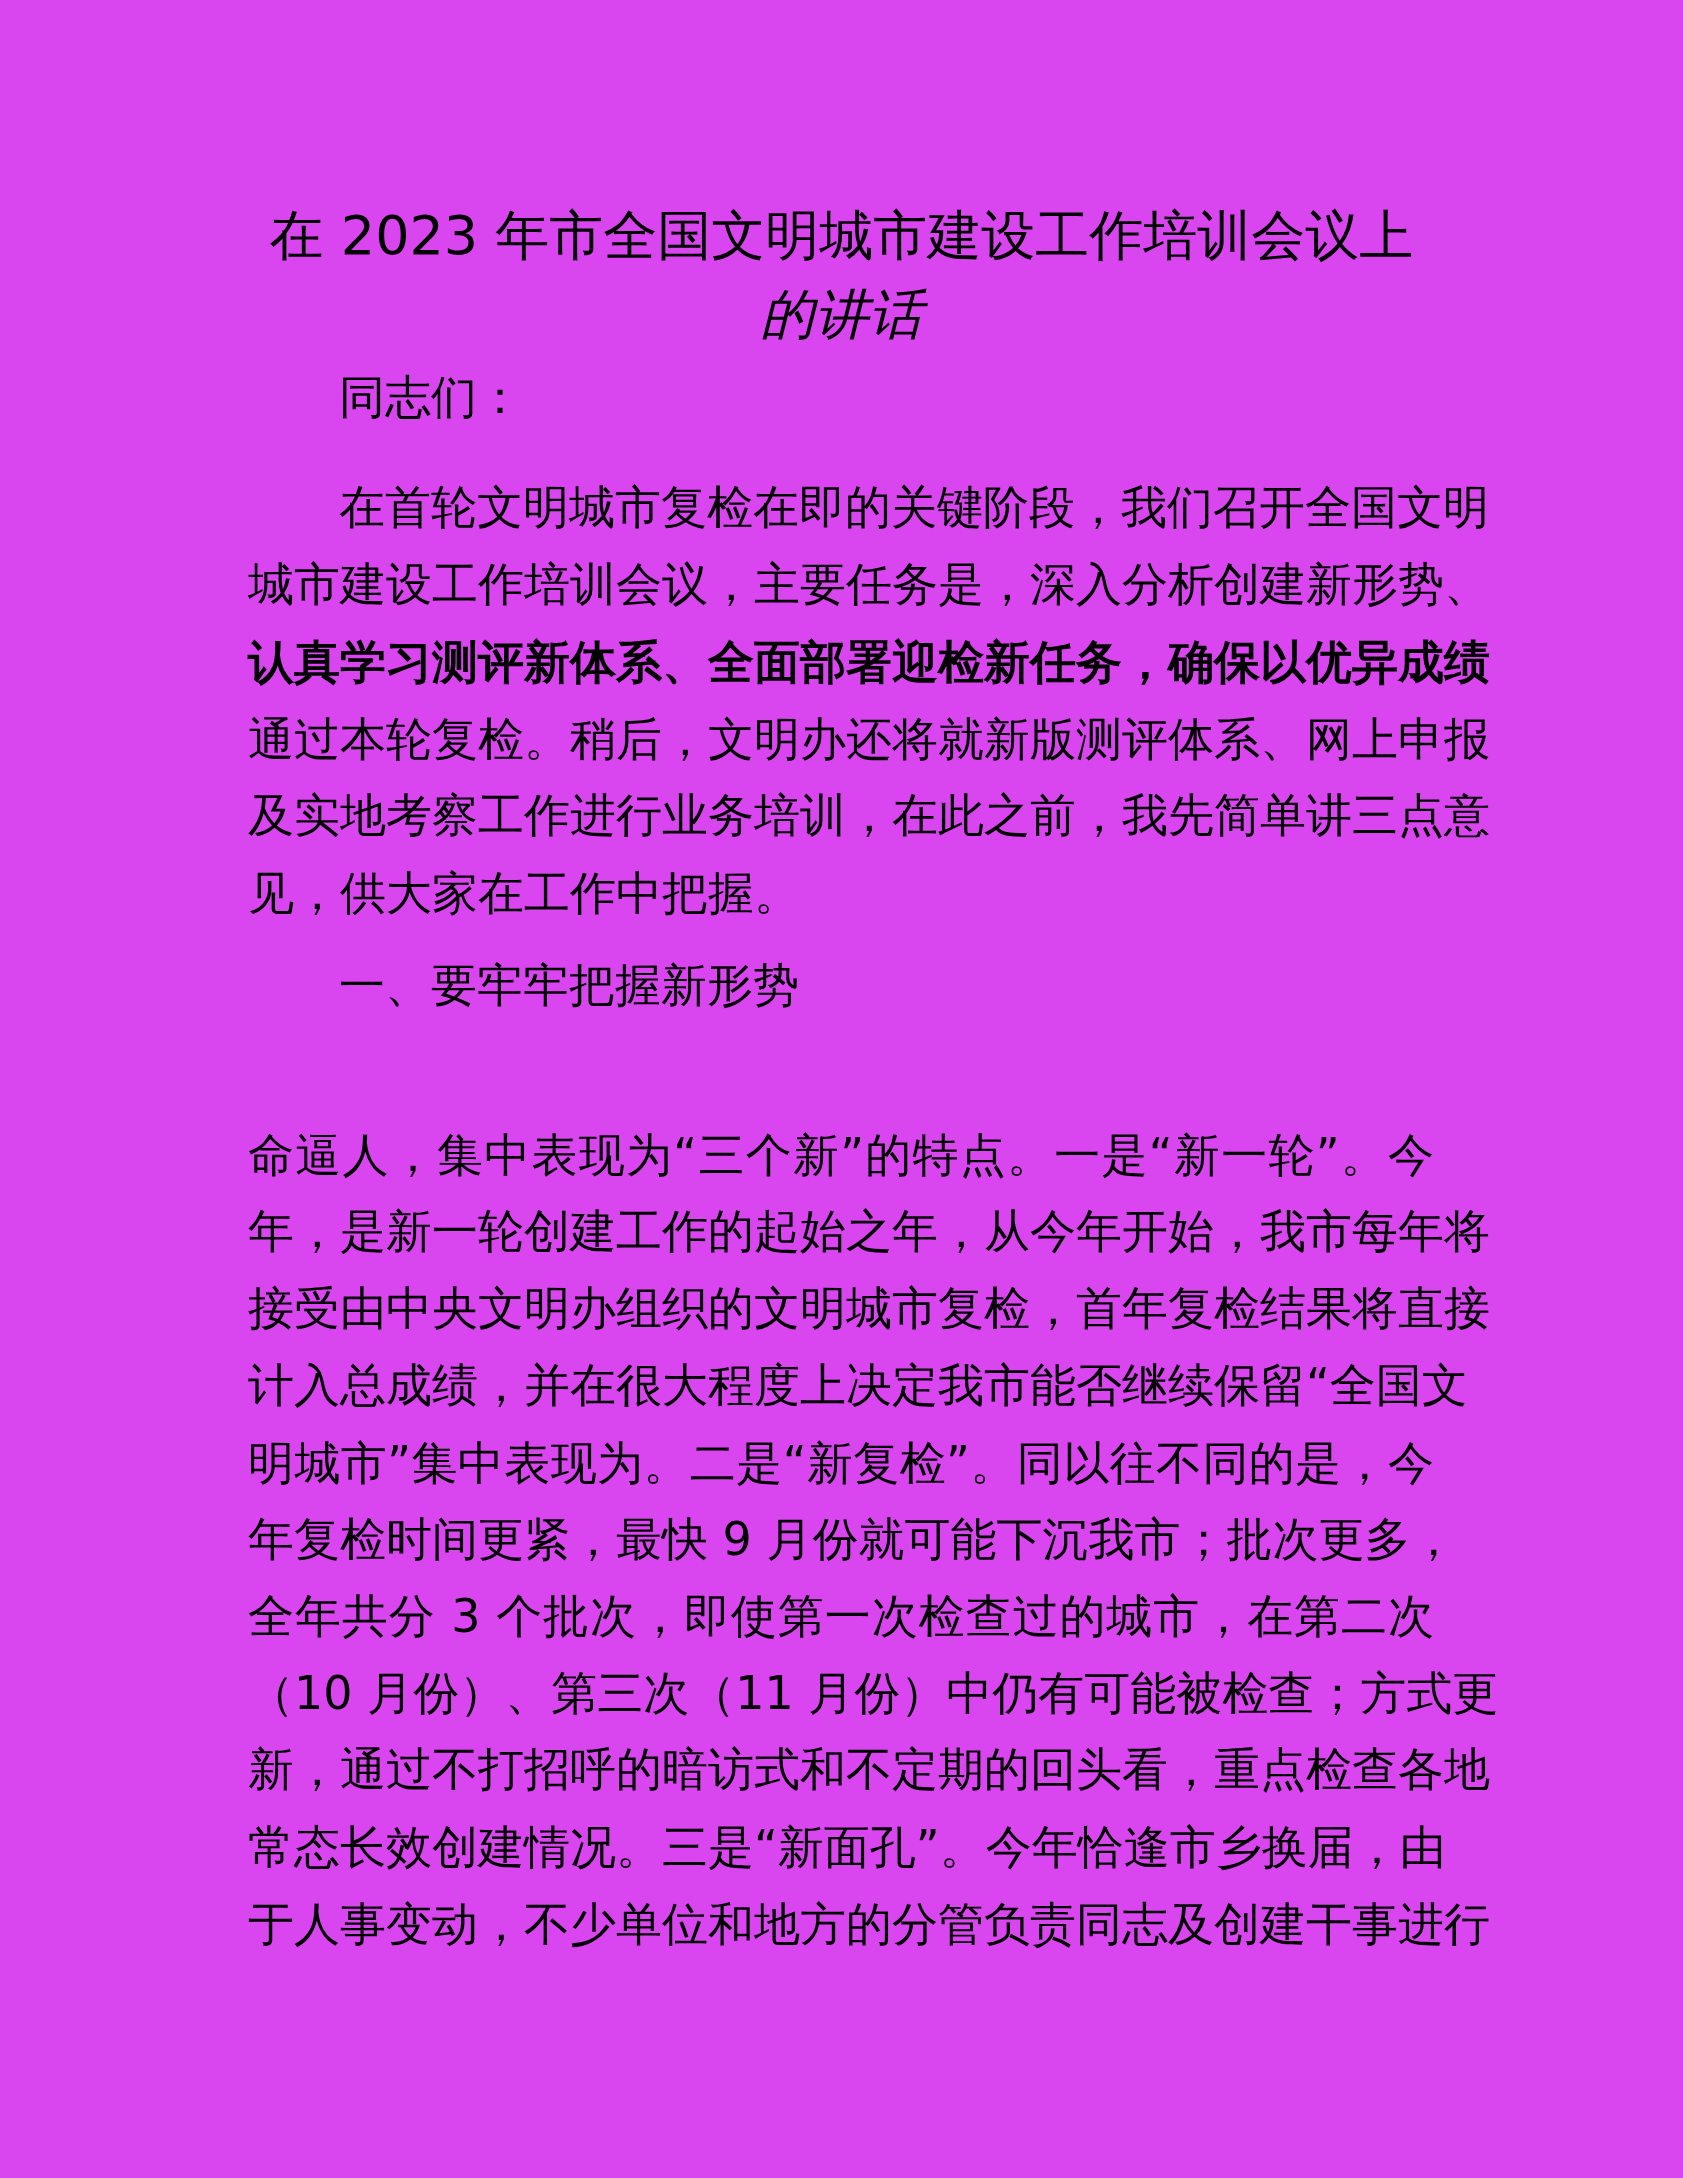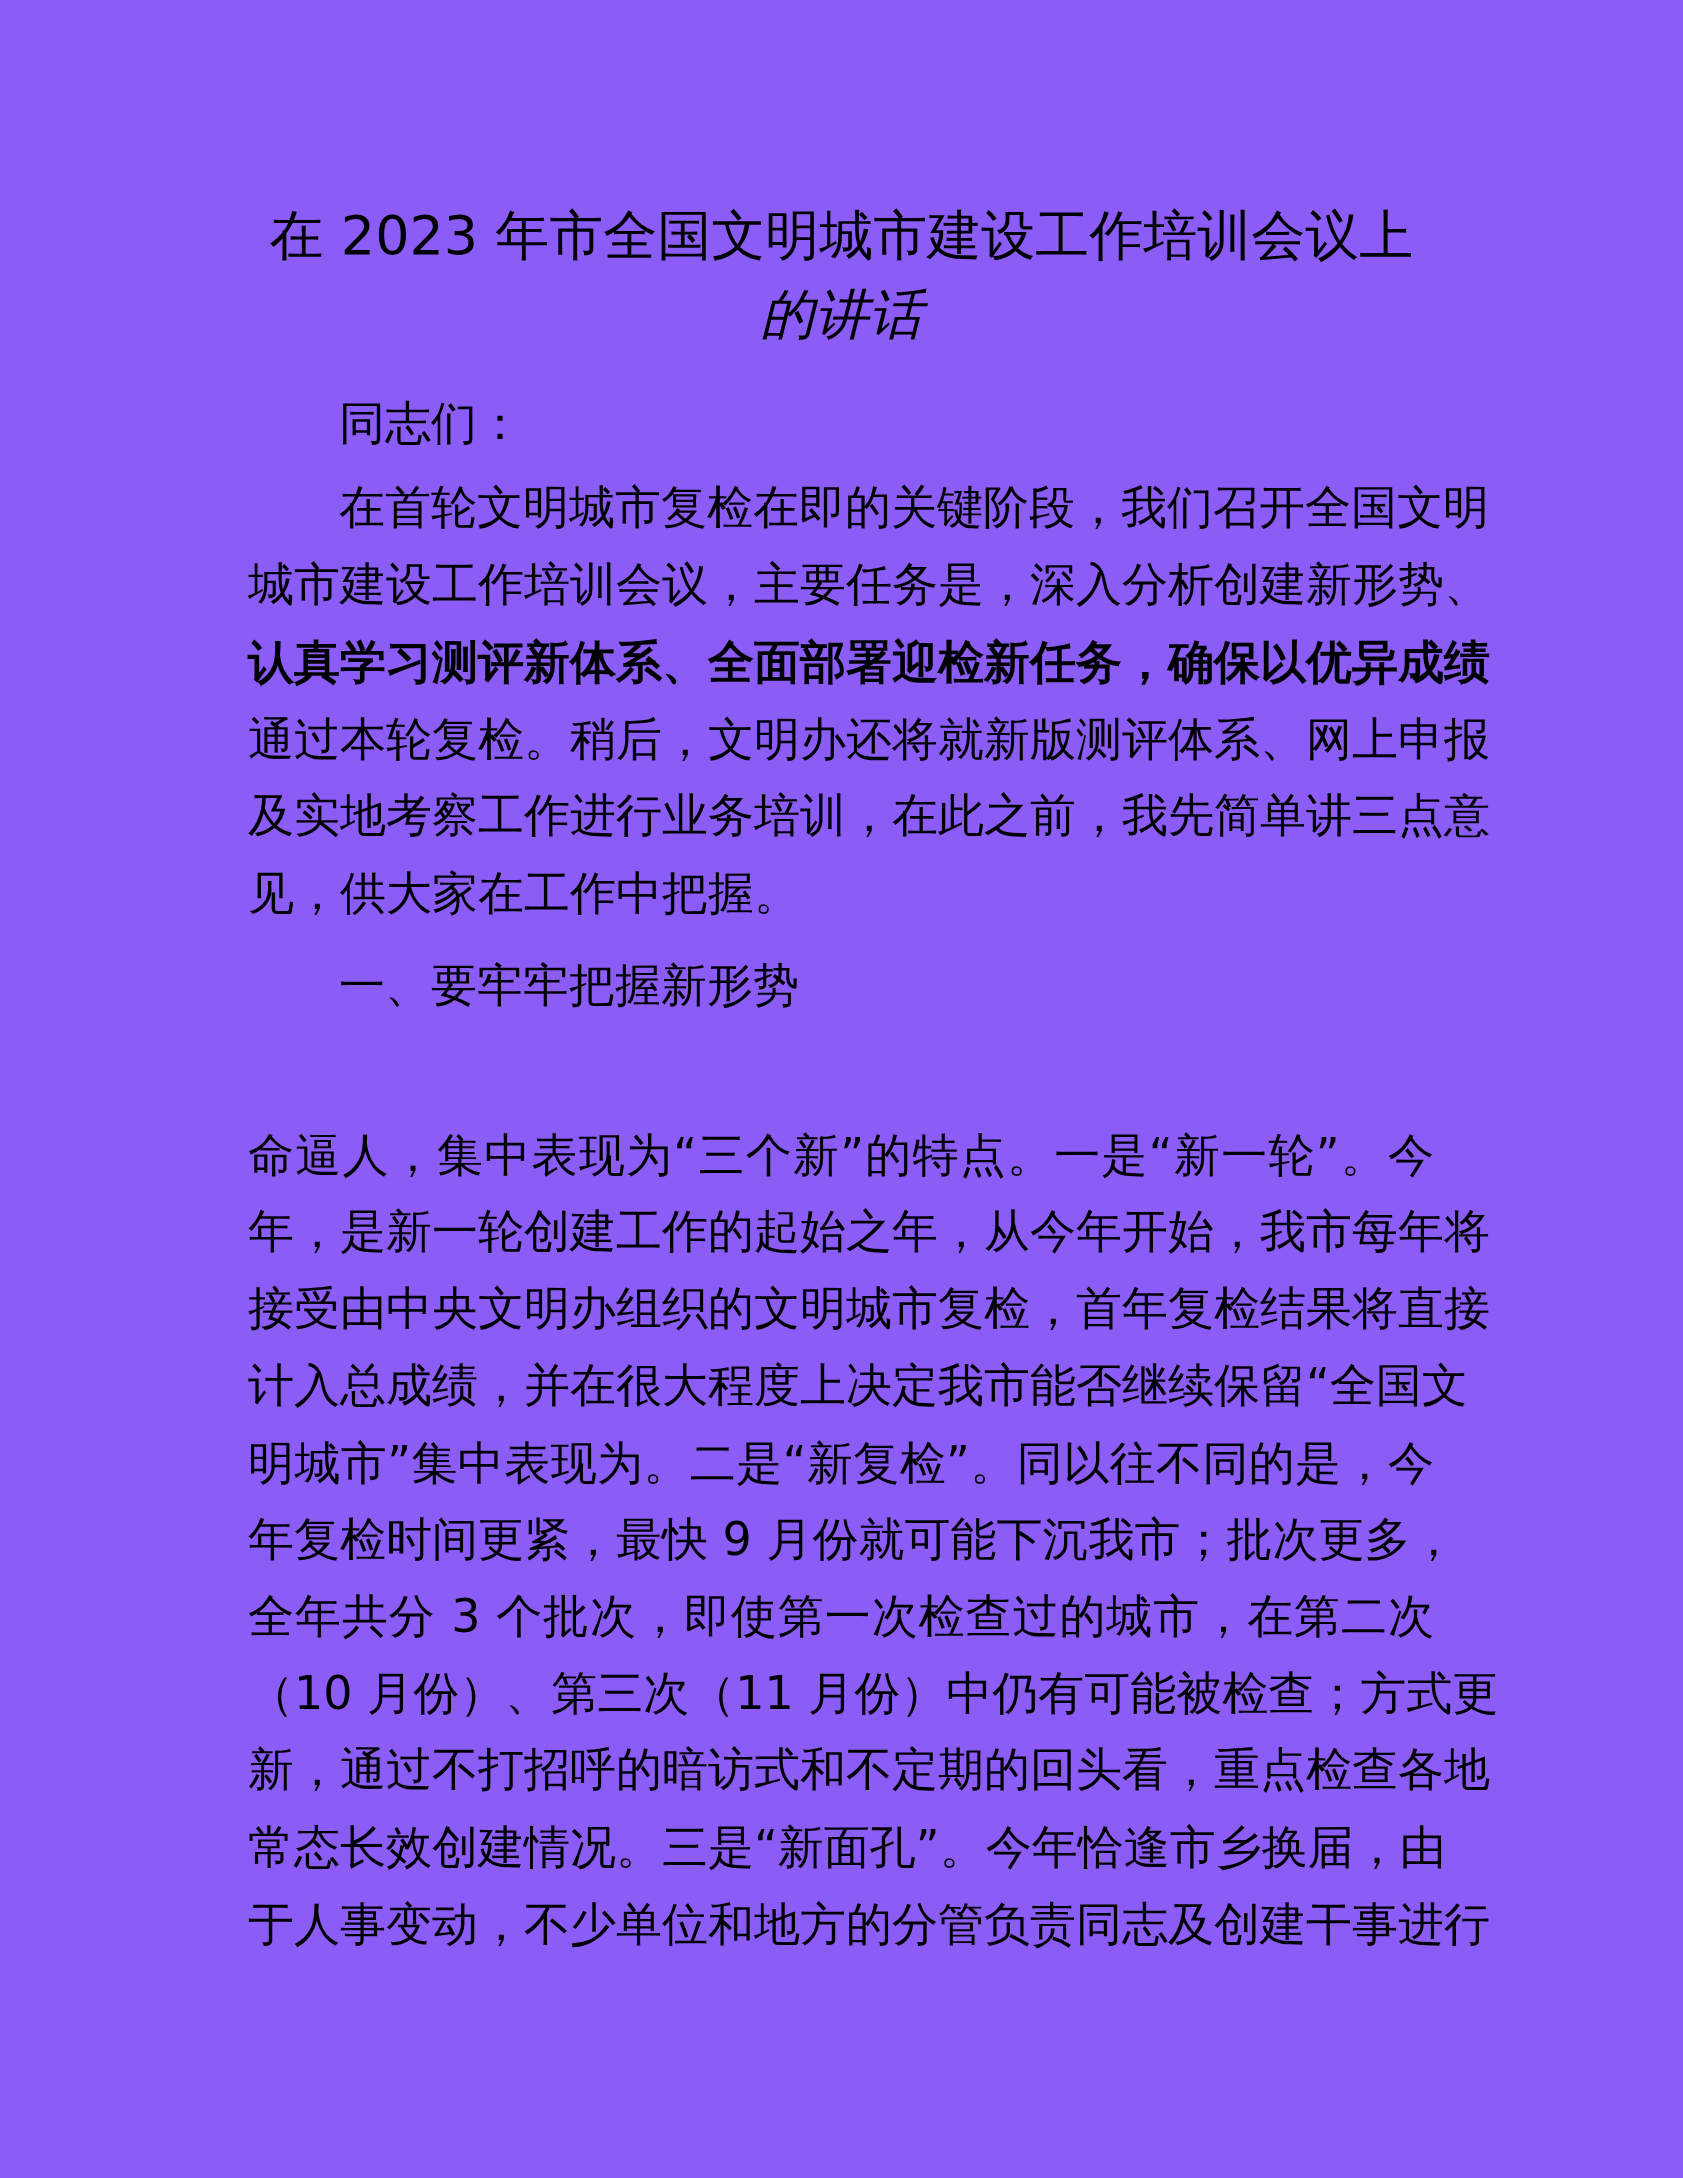--- a/index.html
+++ b/index.html
@@ -1,34 +1,34 @@
 <!DOCTYPE html>
 <html><head>
 <meta charset="utf-8">
 <style>
   html, body { margin: 0; padding: 0; background: #ffffff; }
   body { width: 1683px; height: 2178px; position: relative; overflow: hidden;
          font-family: "DejaVu Sans", "Liberation Sans", sans-serif; color: #000000; }
-  .page { position: absolute; left: 0; top: 0; width: 1683px; height: 2178px; background: #8b5cf6; }
+  .page { position: absolute; left: 0; top: 0; width: 1683px; height: 2178px; background: #d946ef; }
   .title { position: absolute; left: 198px; width: 1287px; height: 59px; font-size: 54px; line-height: 59px;
            text-align: center; white-space: nowrap; color: #000; }
   .line { position: absolute; left: 248px; width: 1186px; height: 50px; font-size: 46px; line-height: 50px;
           white-space: nowrap; color: #000; }
   .line.just { text-align: justify; text-align-last: justify; }
   .line.indent { left: 339px; width: 1095px; }
 </style>
 </head>
 <body>
 
 <div class="page">
 
   <div class="title" style="top:206px;">在 2023 年市全国文明城市建设工作培训会议上</div>
   <div class="title" style="top:285px;font-style:italic;">的讲话</div>
 
-  <div class="line indent" style="top:398px;">同志们：</div>
+  <div class="line indent" style="top:372px;">同志们：</div>
 
   <div class="line indent just" style="top:482px;">在首轮文明城市复检在即的关键阶段，我们召开全国文明</div>
   <div class="line just" style="top:559px;">城市建设工作培训会议，主要任务是，深入分析创建新形势、</div>
   <div class="line just" style="top:637px;font-weight:bold;">认真学习测评新体系、全面部署迎检新任务，确保以优异成绩</div>
   <div class="line just" style="top:714px;">通过本轮复检。稍后，文明办还将就新版测评体系、网上申报</div>
   <div class="line just" style="top:790px;">及实地考察工作进行业务培训，在此之前，我先简单讲三点意</div>
   <div class="line" style="top:868px;">见，供大家在工作中把握。</div>
 
   <div class="line indent" style="top:960px;">一、要牢牢把握新形势</div>
 

